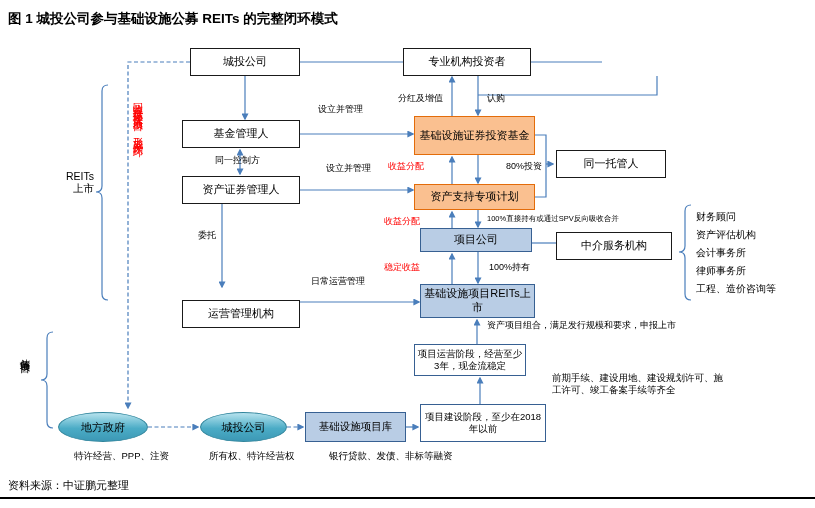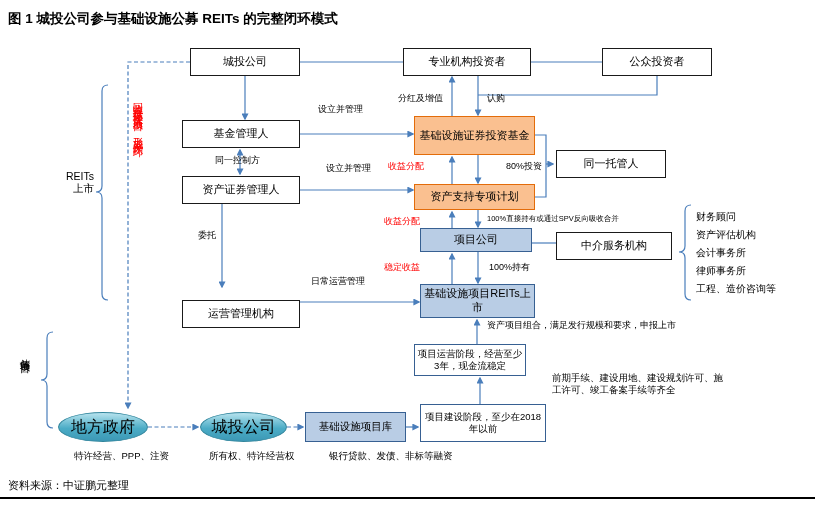--- a/index.html
+++ b/index.html
@@ -9,21 +9,21 @@
   #source{position:absolute;left:8px;top:478px;font-size:11px;color:#000;}
   #bottom-rule{position:absolute;left:0;top:497px;width:815px;height:2px;background:#000;}
   svg.links{position:absolute;left:0;top:0;}
   .box{position:absolute;display:flex;align-items:center;justify-content:center;
        text-align:center;font-size:11px;color:#000;background:#fff;
        border:1px solid #1a1a1a;box-sizing:border-box;line-height:1.25;padding:1px 2px;}
   .box.orange{background:#fac090;border:1px solid #e36c0a;}
   .box.bluefill{background:#b9cde5;border:1px solid #376092;}
   .box.stage{border:1px solid #376092;font-size:9.5px;line-height:1.3;}
   .ellipse{position:absolute;display:flex;align-items:center;justify-content:center;
-       border-radius:50%;font-size:16px;color:#000;
+       border-radius:50%;font-size:11px;color:#000;
        background:linear-gradient(180deg,#b7e3ee 0%,#4bacc6 55%,#3c98b5 100%);
        border:1px solid #31859c;box-sizing:border-box;}
   .lbl{position:absolute;font-size:9px;color:#000;white-space:nowrap;line-height:1.25;}
   .lbl.red{color:#ff0000;}
   .lbl.wrap{white-space:normal;}
   .lbl.tiny{font-size:7.5px;}
   .vtext{position:absolute;writing-mode:vertical-rl;text-orientation:upright;
        font-size:10.5px;letter-spacing:2px;color:#000;line-height:1;}
   .vtext.red{color:#ff0000;}
   #reits-label{position:absolute;font-size:10.5px;color:#000;white-space:pre-line;text-align:right;}
@@ -80,21 +80,20 @@
       <line x1="532" y1="243" x2="556" y2="243"></line>
 
       <path d="M108,85 Q102,85 102,91 L102,186 Q102,192 96,192 Q102,192 102,198 L102,294 Q102,300 108,300"></path>
       <path d="M53,332 Q47,332 47,338 L47,374 Q47,380 41,380 Q47,380 47,386 L47,422 Q47,428 53,428"></path>
       <path d="M691,205 Q685,205 685,211 L685,246 Q685,252 679,252 Q685,252 685,258 L685,294 Q685,300 691,300"></path>
     </g>
   </svg>
 
   <div class="box" style="left:190px;top:48px;width:110px;height:28px;">城投公司</div>
   <div class="box" style="left:403px;top:48px;width:128px;height:28px;">专业机构投资者</div>
-  <div class="box" style="left:602px;top:48px;width:110px;height:28px;">公众投资者</div>
 
   <div class="box" style="left:182px;top:120px;width:118px;height:28px;">基金管理人</div>
   <div class="box" style="left:182px;top:176px;width:118px;height:28px;">资产证券管理人</div>
   <div class="box" style="left:182px;top:288px;width:118px;height:28px;margin-top:12px;">运营管理机构</div>
 
   <div class="box orange" style="left:414px;top:116px;width:121px;height:39px;">基础设施证券投资基金</div>
   <div class="box orange" style="left:414px;top:184px;width:121px;height:26px;">资产支持专项计划</div>
   <div class="box bluefill" style="left:420px;top:228px;width:112px;height:24px;">项目公司</div>
   <div class="box bluefill" style="left:420px;top:284px;width:115px;height:34px;">基础设施项目REITs上市</div>
 

